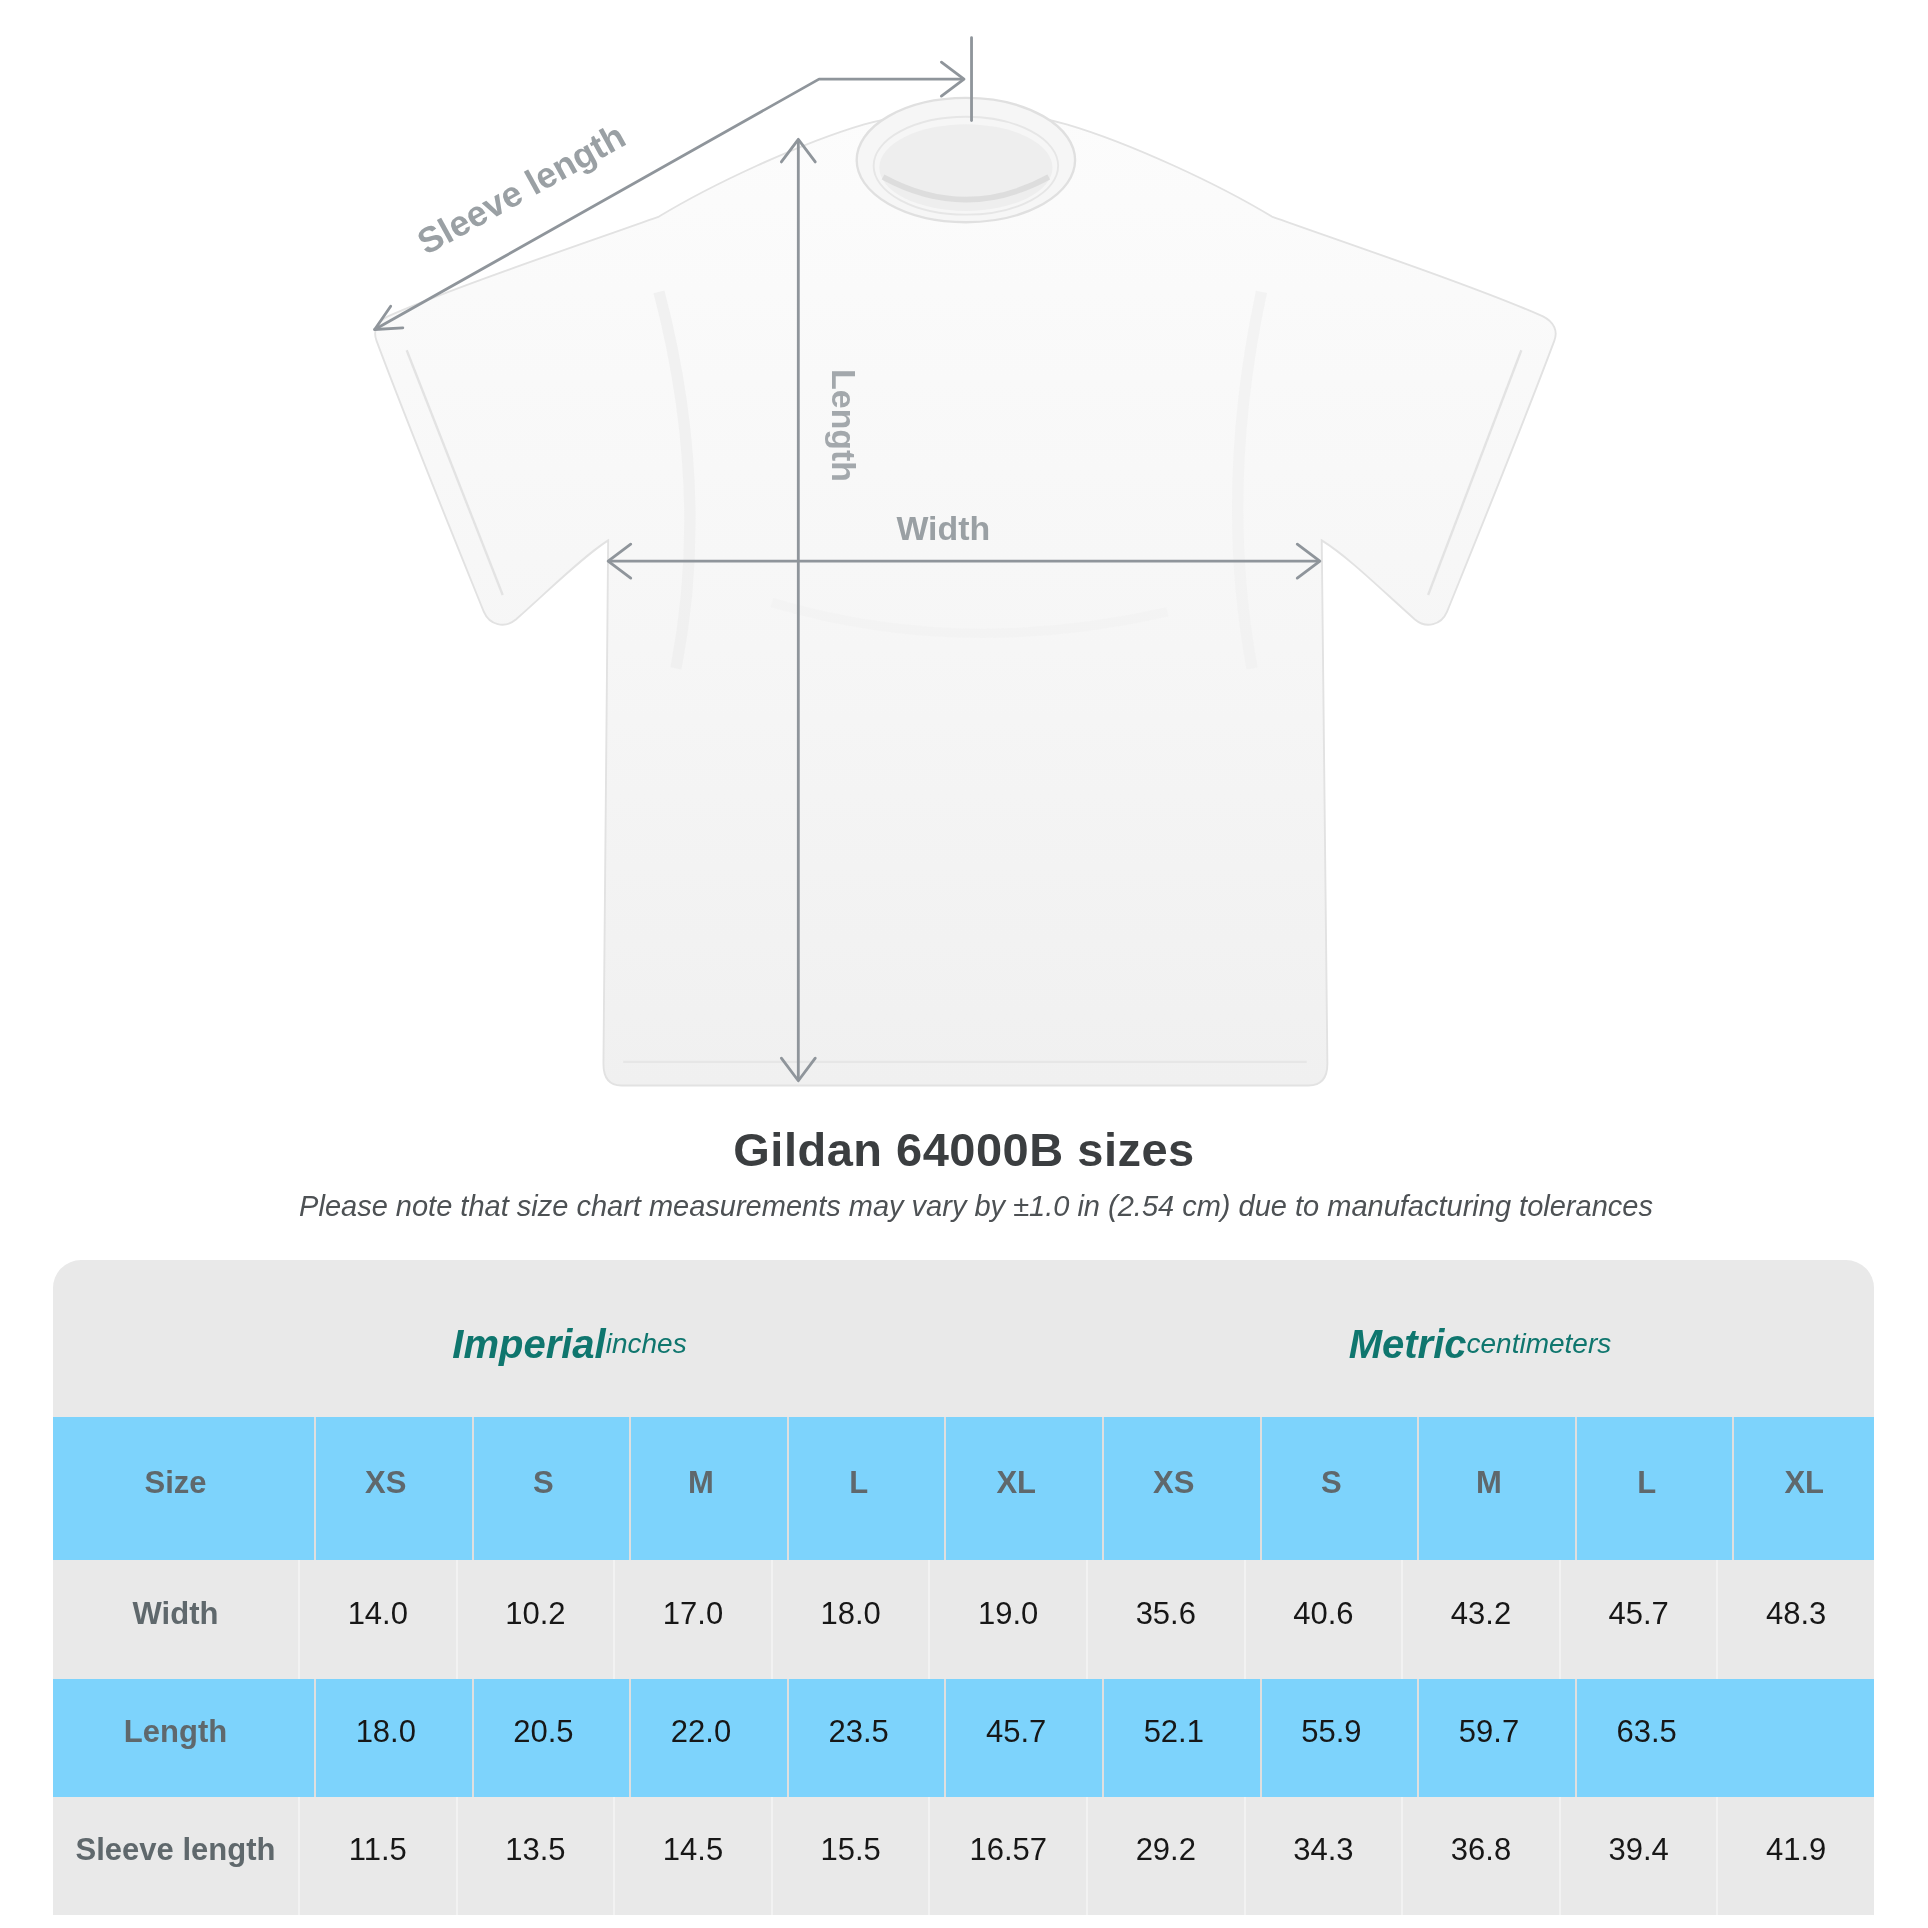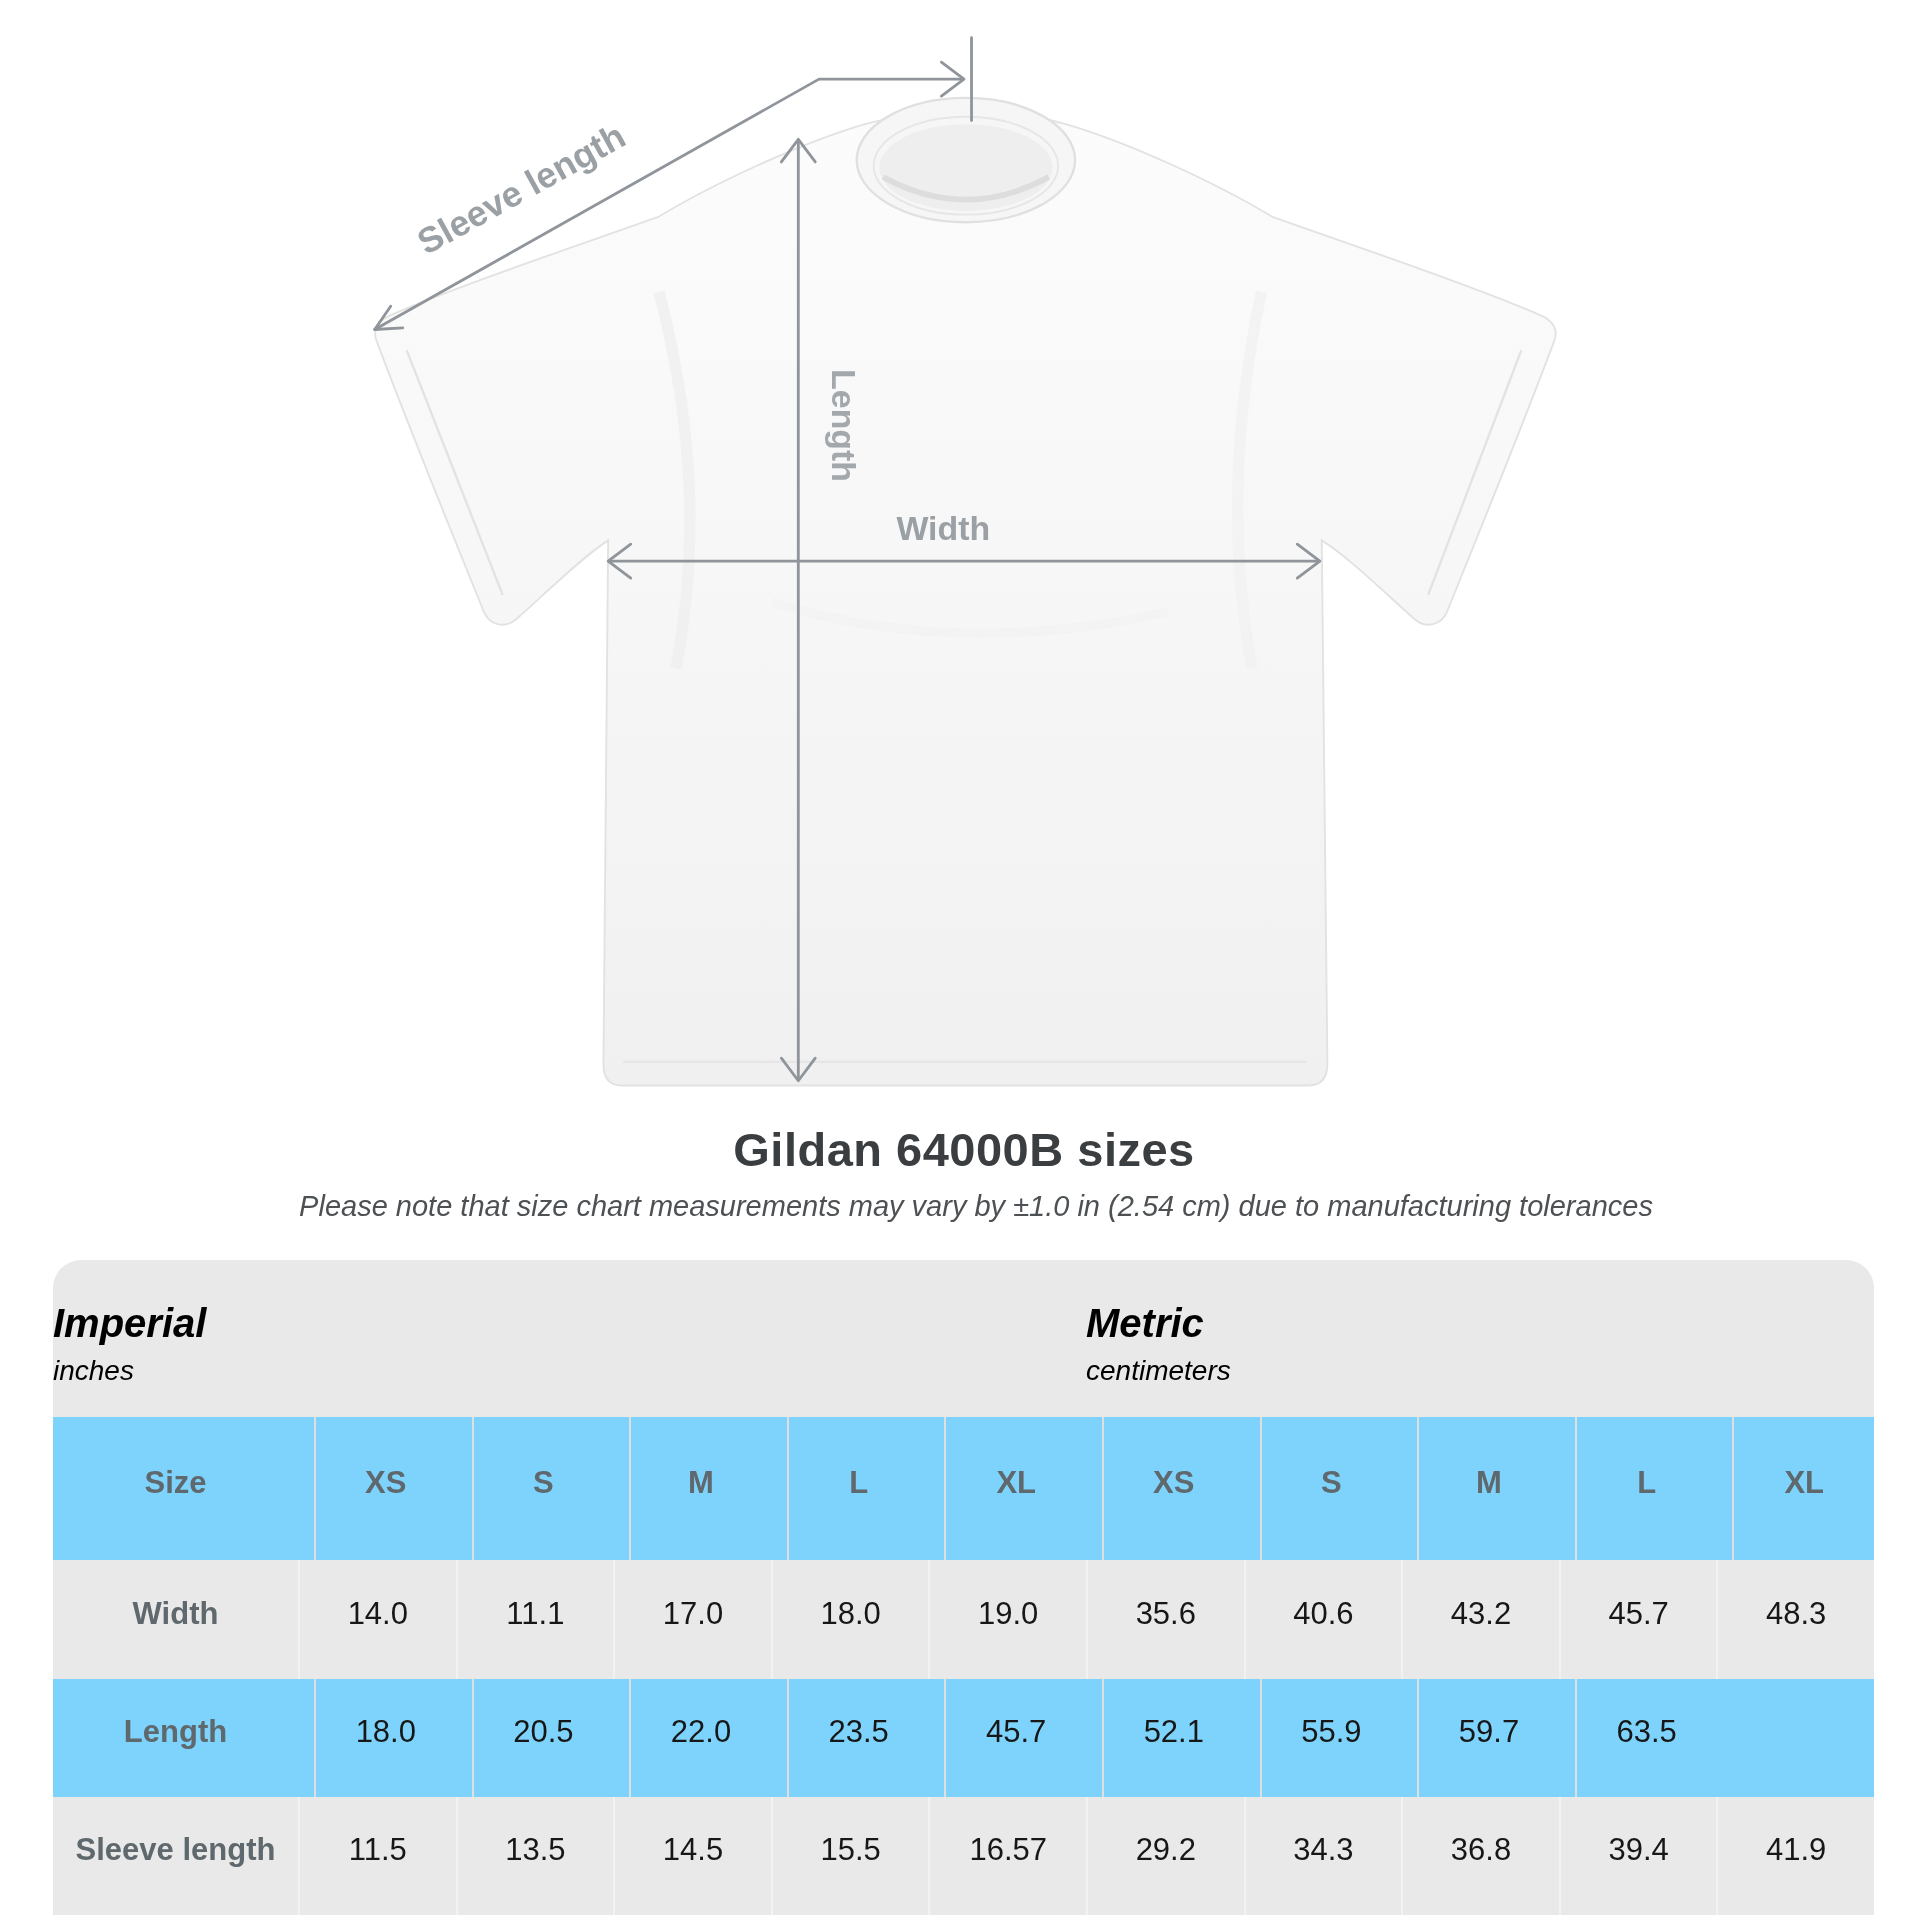--- a/index.html
+++ b/index.html
@@ -27,22 +27,22 @@
   .grid-row{
     display:grid;
     grid-template-columns:245px repeat(10,1fr);
   }
   
   .band{
     background:#e9e9e9;height:157px;
     border-top-left-radius:28px;border-top-right-radius:28px;
   }
   .unit-group{
-    display:flex;flex-direction:column;justify-content:center;
-    padding-top:11.3px;row-gap:8.5px;color:#000000;
+    display:flex;flex-direction:row;align-items:center;justify-content:center;
+    padding-top:11.3px;row-gap:8.5px;color:#0f766e;
   }
   .unit-group.imperial{grid-column:1/7;}
   .unit-group.metric{grid-column:7/12;}
   .unit-title{font-size:40px;font-weight:bold;font-style:italic;}
   .unit-sub{font-size:28px;font-style:italic;}
 
   
   .cell{
     display:flex;align-items:center;justify-content:center;
     padding-bottom:11.3px;font-size:31px;color:#171717;
@@ -161,21 +161,21 @@
       <div class="cell hdr">XS</div>
       <div class="cell hdr">S</div>
       <div class="cell hdr">M</div>
       <div class="cell hdr">L</div>
       <div class="cell hdr">XL</div>
     </div>
 
     <div class="grid-row r-data r-gray">
       <div class="cell rowlabel">Width</div>
       <div class="cell">14.0</div>
-      <div class="cell">11.1</div>
+      <div class="cell">10.2</div>
       <div class="cell">17.0</div>
       <div class="cell">18.0</div>
       <div class="cell">19.0</div>
       <div class="cell">35.6</div>
       <div class="cell">40.6</div>
       <div class="cell">43.2</div>
       <div class="cell">45.7</div>
       <div class="cell">48.3</div>
     </div>
 

